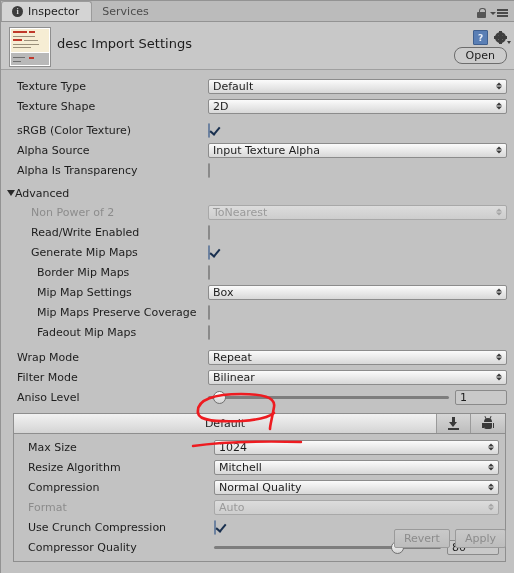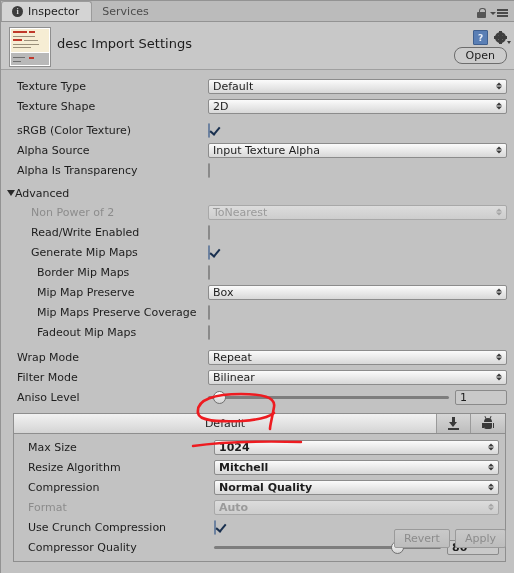--- a/index.html
+++ b/index.html
@@ -122,21 +122,21 @@
   .and-ico .hd{position:absolute;left:2px;top:1px;width:8px;height:4px;
                border-radius:4px 4px 0 0;background:#3a3a3a;}
   .and-ico .bd{position:absolute;left:2px;top:6px;width:8px;height:6px;
                border-radius:0 0 2px 2px;background:#3a3a3a;}
   .and-ico .ar{position:absolute;top:6px;width:1.5px;height:5px;background:#3a3a3a;}
   .and-ico .ar.l{left:0;} .and-ico .ar.r{right:0;}
   .and-ico .an{position:absolute;top:-1px;width:1px;height:3px;background:#3a3a3a;}
   .and-ico .an.l{left:3px;transform:rotate(-25deg);}
   .and-ico .an.r{right:3px;transform:rotate(25deg);}
   .pbody{padding:3px 0 4px 0;}
-  .pbody .ctrl{left:200px;right:6px;font-weight:bold;}
+  .pbody .ctrl{left:200px;right:6px;}
   .pbody .lbl{padding-left:14px;}
 
   
   .footer{position:absolute;right:8px;bottom:14px;display:flex;gap:5px;}
   .fbtn{height:17px;padding:0 9px;display:flex;align-items:center;font-size:11px;
         color:#8c8c8c;background:linear-gradient(#c9c9c9,#bdbdbd);
         border:1px solid #9a9a9a;border-radius:2px;}
 
   
   .anno{position:absolute;pointer-events:none;}
@@ -282,21 +282,21 @@
           <span class="cb on"></span>
         </span>
       </div>
       <div class="row">
         <span class="lbl i2">Border Mip Maps</span>
         <span class="ctrl">
           <span class="cb"></span>
         </span>
       </div>
       <div class="row">
-        <span class="lbl i2">Mip Map Preserve</span>
+        <span class="lbl i2">Mip Map Settings</span>
         <span class="ctrl">
           <span class="dd">
             <span>Box</span>
             <span class="arrows">
                 <i class="up"></i>
                 <i class="dn"></i>
               </span>
           </span>
         </span>
       </div>

